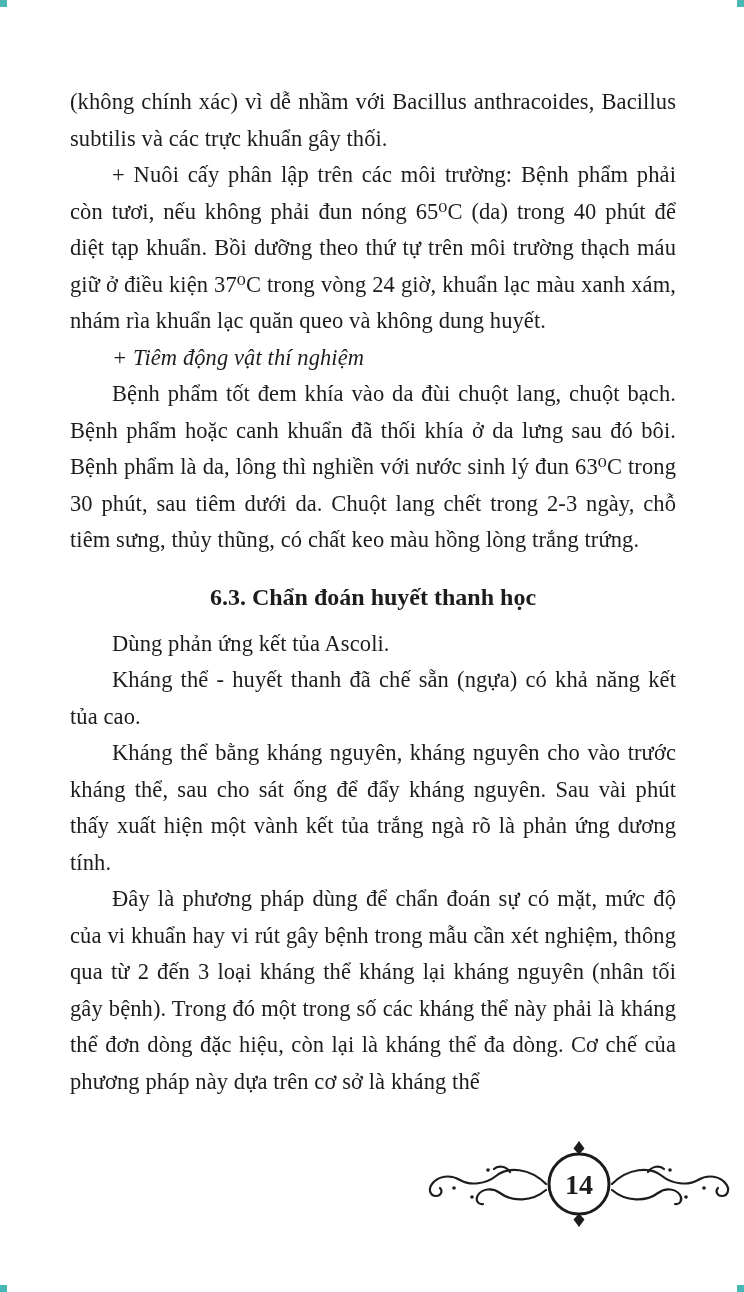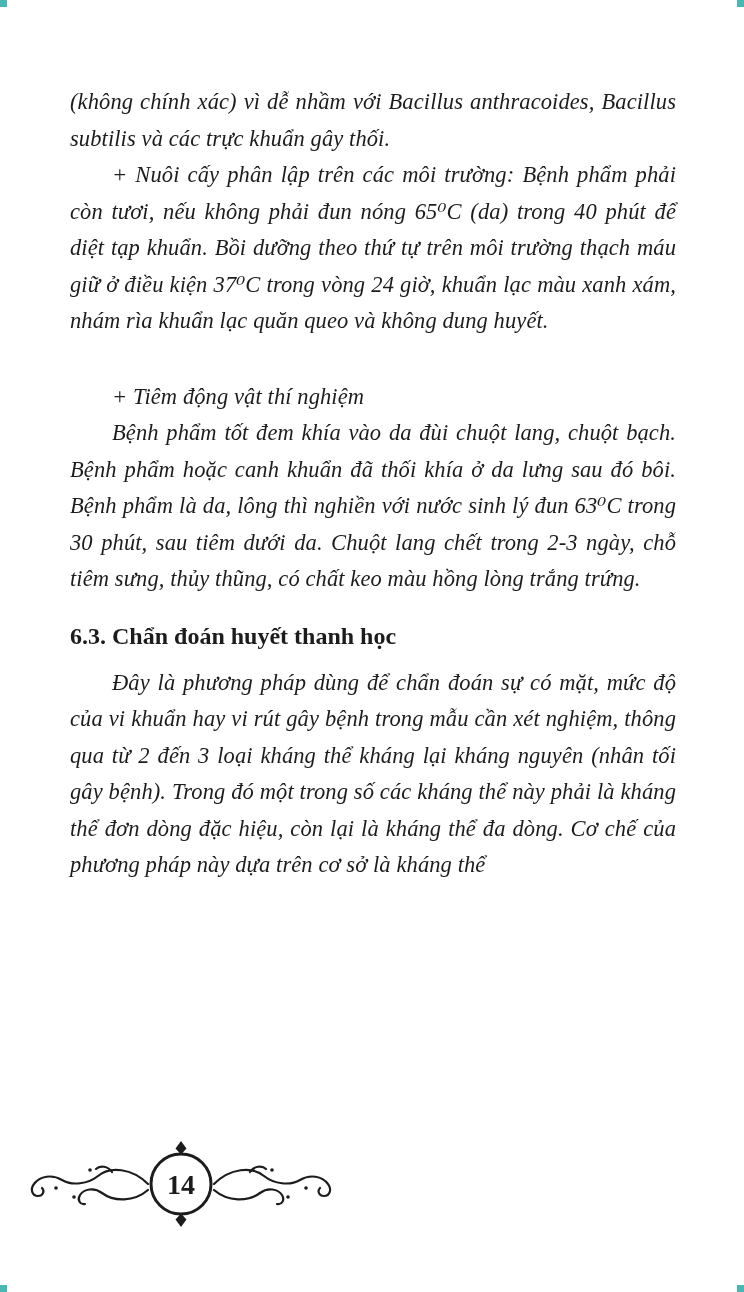--- a/index.html
+++ b/index.html
@@ -19,38 +19,38 @@
     right: 68px;
     top: 84px;
   }
   p.body {
     margin: 0;
     font-size: 22.5px;
     line-height: 36.5px;
     text-align: justify;
     text-indent: 42px;
     letter-spacing: 0.1px;
-    font-style: italic;
   }
   p.no-indent { text-indent: 0; }
-  p.italic { font-style: italic; margin-top: 39px; }
+  p.italic { font-style: italic; }
   h2.heading {
     margin: 20px 0 10px 0;
     font-size: 24px;
     line-height: 37px;
     font-weight: bold;
     text-indent: 0;
+    text-align: center;
   }
   .page-footer {
     position: absolute;
     top: 1136px;
-    left: 16px;
+    left: 4px;
     right: 0;
     display: flex;
-    justify-content: flex-start;
+    justify-content: flex-end;
   }
   .page-footer svg text {
     font-family: "Liberation Serif", "DejaVu Serif", serif;
     font-weight: bold;
   }
   .corner {
     position: absolute;
     width: 7px;
     height: 7px;
     background: #49b8b4;
@@ -67,20 +67,23 @@
 <div class="corner tr"></div>
 <div class="corner bl"></div>
 <div class="corner br"></div>
 
 <main class="text-block">
   <p class="body no-indent">(không chính xác) vì dễ nhầm với Bacillus anthracoides, Bacillus subtilis và các trực khuẩn gây thối.</p>
   <p class="body">+ Nuôi cấy phân lập trên các môi trường: Bệnh phẩm phải còn tươi, nếu không phải đun nóng 65⁰C (da) trong 40 phút để diệt tạp khuẩn. Bồi dưỡng theo thứ tự trên môi trường thạch máu giữ ở điều kiện 37⁰C trong vòng 24 giờ, khuẩn lạc màu xanh xám, nhám rìa khuẩn lạc quăn queo và không dung huyết.</p>
   <p class="body italic">+ Tiêm động vật thí nghiệm</p>
   <p class="body">Bệnh phẩm tốt đem khía vào da đùi chuột lang, chuột bạch. Bệnh phẩm hoặc canh khuẩn đã thối khía ở da lưng sau đó bôi. Bệnh phẩm là da, lông thì nghiền với nước sinh lý đun 63⁰C trong 30 phút, sau tiêm dưới da. Chuột lang chết trong 2-3 ngày, chỗ tiêm sưng, thủy thũng, có chất keo màu hồng lòng trắng trứng.</p>
   <h2 class="heading">6.3. Chẩn đoán huyết thanh học</h2>
+  <p class="body">Dùng phản ứng kết tủa Ascoli.</p>
+  <p class="body">Kháng thể - huyết thanh đã chế sẵn (ngựa) có khả năng kết tủa cao.</p>
+  <p class="body">Kháng thể bằng kháng nguyên, kháng nguyên cho vào trước kháng thể, sau cho sát ống để đẩy kháng nguyên. Sau vài phút thấy xuất hiện một vành kết tủa trắng ngà rõ là phản ứng dương tính.</p>
   <p class="body">Đây là phương pháp dùng để chẩn đoán sự có mặt, mức độ của vi khuẩn hay vi rút gây bệnh trong mẫu cần xét nghiệm, thông qua từ 2 đến 3 loại kháng thể kháng lại kháng nguyên (nhân tối gây bệnh). Trong đó một trong số các kháng thể này phải là kháng thể đơn dòng đặc hiệu, còn lại là kháng thể đa dòng. Cơ chế của phương pháp này dựa trên cơ sở là kháng thể</p>
 </main>
 
 <footer class="page-footer">
   <svg width="330" height="96" viewBox="0 0 330 96" aria-hidden="true">
     <g id="flourish-left" fill="none" stroke="#1c1c1c" stroke-width="2.2" stroke-linecap="round">
       <path d="M132 48 C116 32 94 30 82 40 C72 48 56 50 46 44 C36 38 24 40 18 48 C14 53 16 60 22 60 C27 60 29 55 26 52"></path>
       <path d="M132 54 C118 66 98 66 86 57 C78 51 68 53 64 59 C61 64 64 69 69 68"></path>
       <path d="M96 36 C92 30 84 29 80 33"></path>
       <circle cx="40" cy="52" r="1.8" fill="#1c1c1c" stroke="none"></circle>

